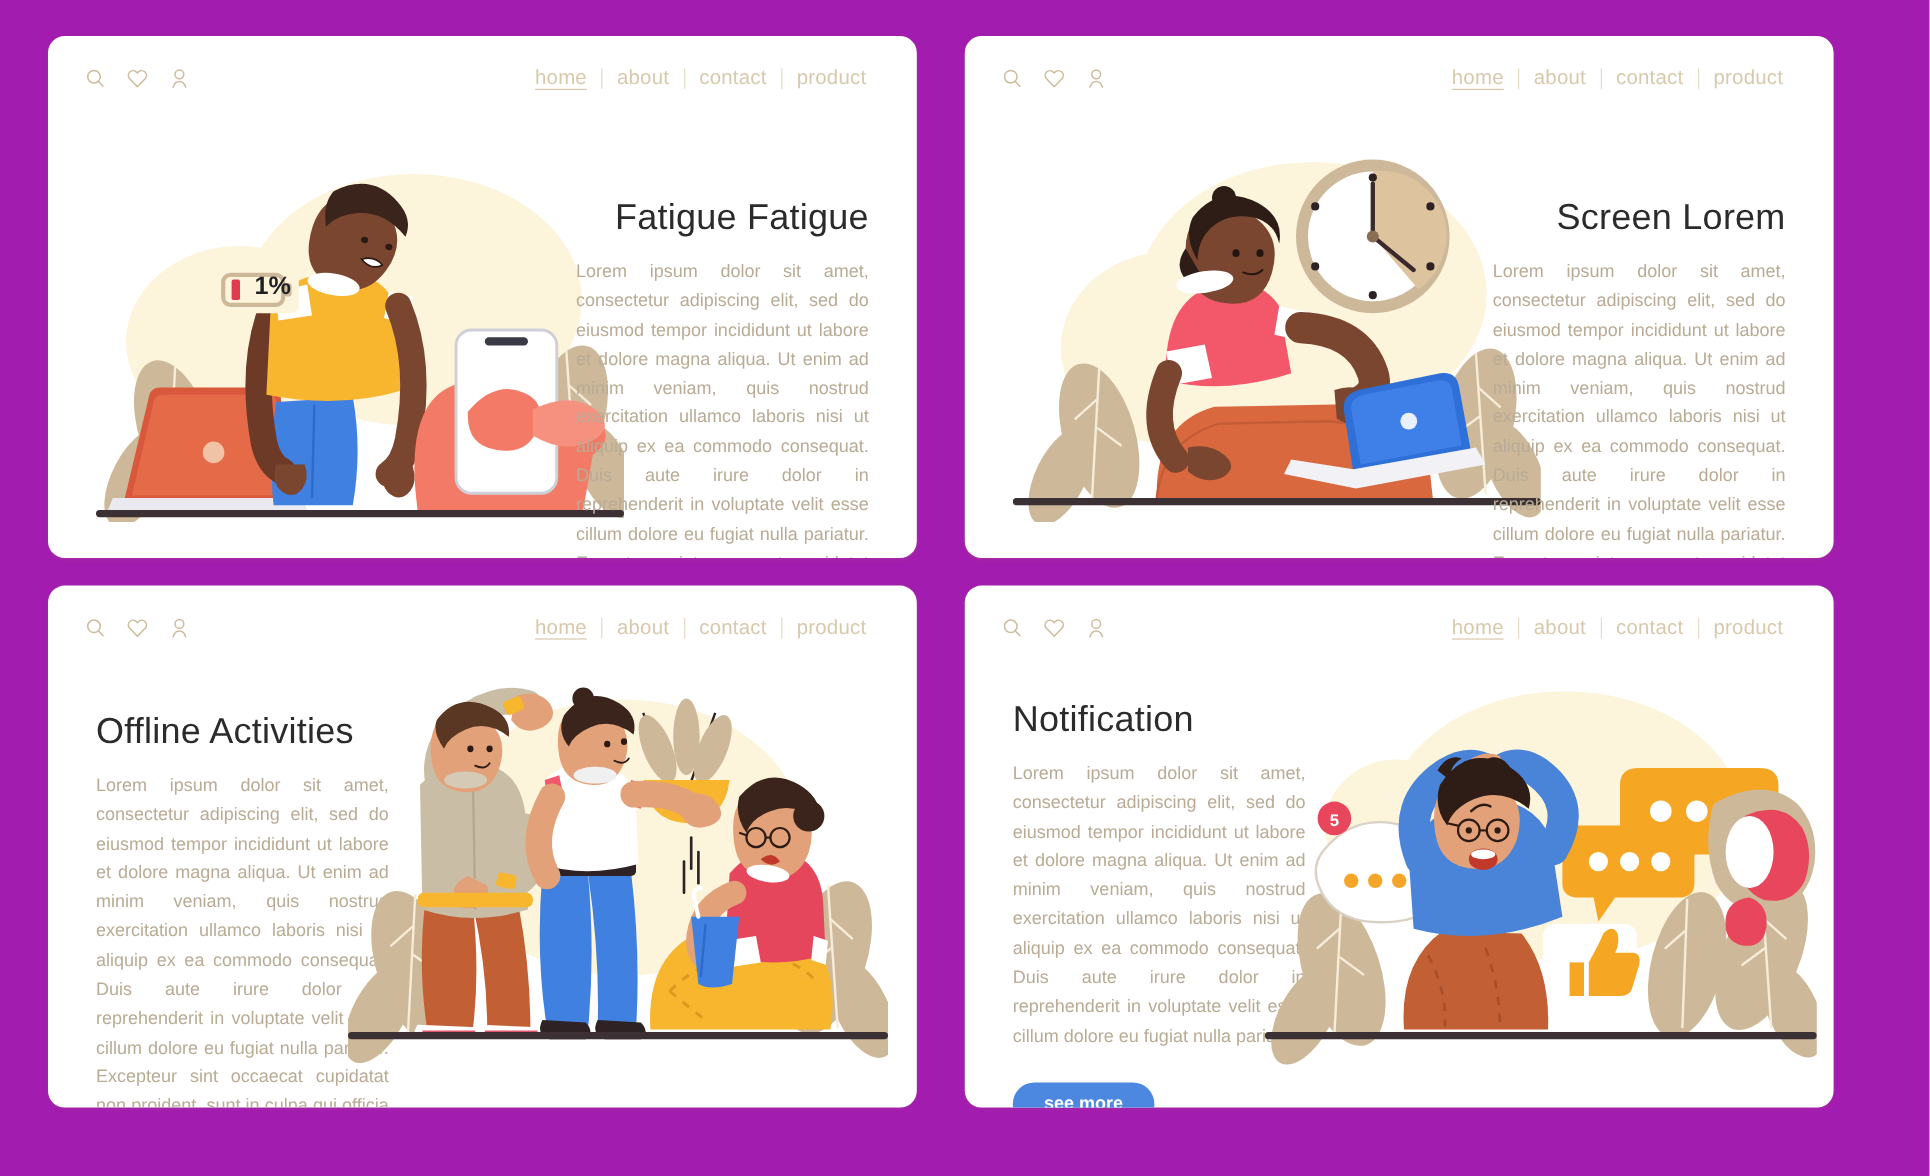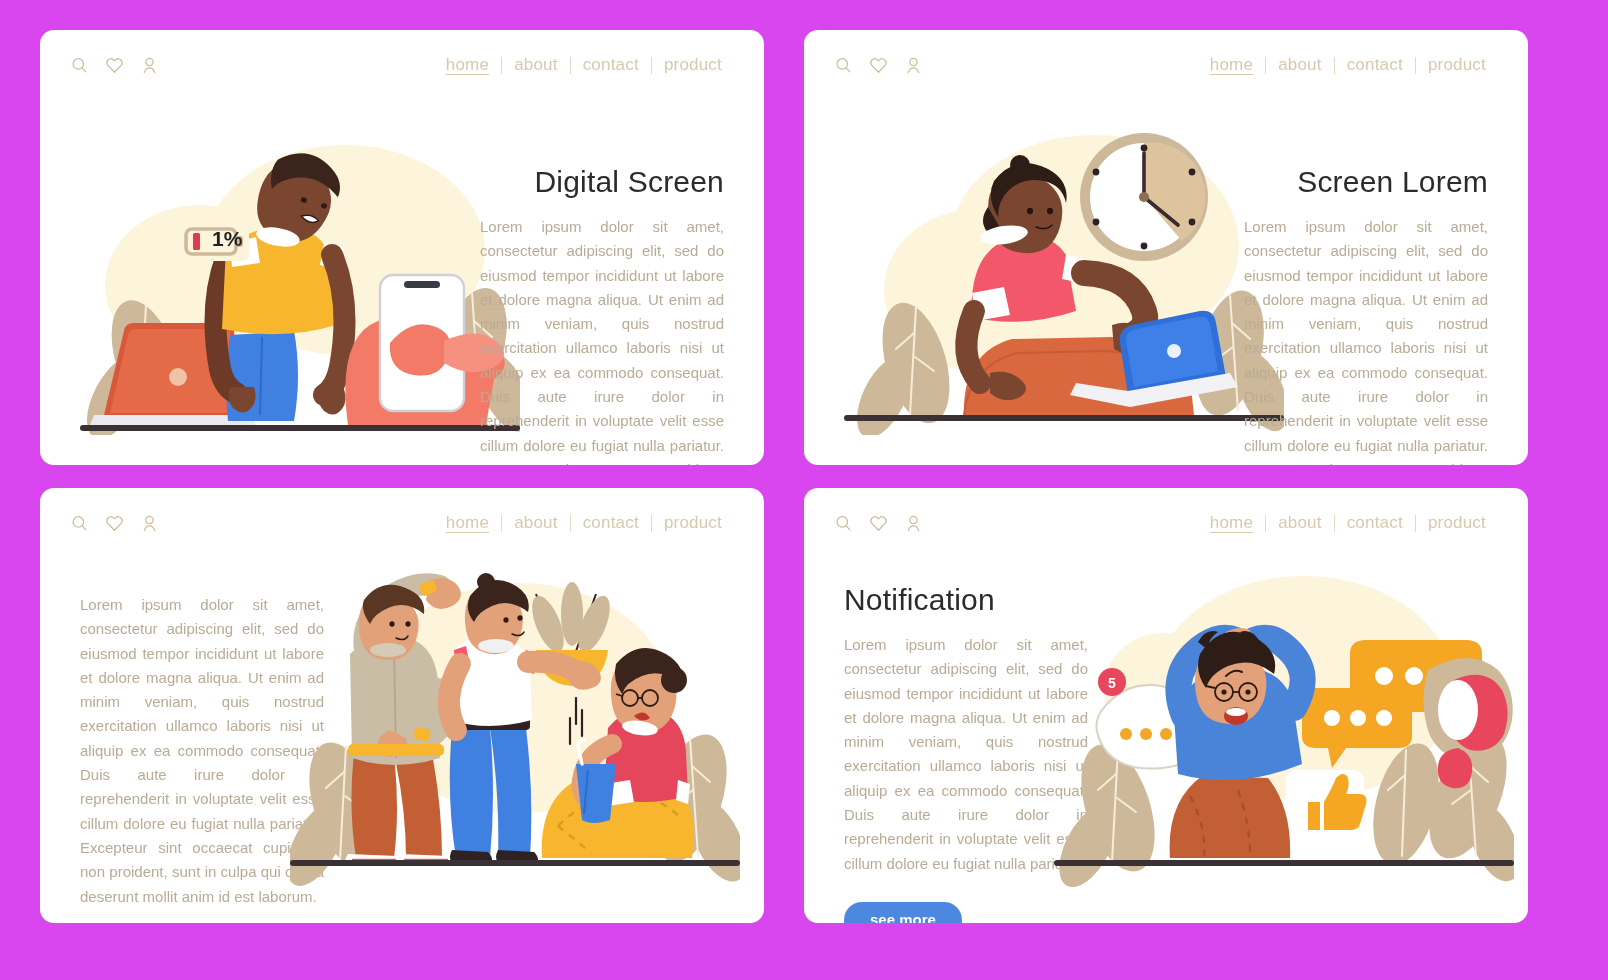--- a/index.html
+++ b/index.html
@@ -5,21 +5,21 @@
   html, body {
     margin: 0; padding: 0;
     width: 1608px; height: 980px;
     background: #fdf2da;
     font-family: "Liberation Sans", sans-serif;
     overflow: hidden;
   }
   .page {
     position: relative;
     width: 1608px; height: 980px;
-    background: #d946ef;
+    background: #a21caf;
     box-sizing: border-box;
   }
   .panel {
     position: absolute;
     background: #ffffff;
     border-radius: 14px;
     overflow: hidden;
     box-shadow: 0 1px 3px rgba(190,160,90,0.10);
   }
   
@@ -198,21 +198,21 @@
       <svg width="72" height="42" viewBox="0 0 72 42">
         <rect x="1" y="1" width="70" height="40" rx="6" fill="#fdf4dc"></rect>
         <rect x="8" y="9" width="50" height="25" rx="6" fill="none" stroke="#cdb99a" stroke-width="3.5"></rect>
         <rect x="59" y="16" width="6" height="11" rx="2.5" fill="#cdb99a"></rect>
         <rect x="15" y="13" width="7" height="17" rx="1.5" fill="#e03b4e"></rect>
       </svg>
       <span style="position:absolute; left:34px; top:7px; font-size:21px; font-weight:700; color:#1f1f24;">1%</span>
     </div>
 
     <div class="content align-right" style="left:440px; top:135px; width:244px;">
-      <h1 class="title">Digital Screen</h1>
+      <h1 class="title">Fatigue Fatigue</h1>
       <p class="body-text">Lorem ipsum dolor sit amet, consectetur adipiscing elit, sed do eiusmod tempor incididunt ut labore et dolore magna aliqua. Ut enim ad minim veniam, quis nostrud exercitation ullamco laboris nisi ut aliquip ex ea commodo consequat. Duis aute irure dolor in reprehenderit in voluptate velit esse cillum dolore eu fugiat nulla pariatur. Excepteur sint occaecat cupidatat non proident, sunt in culpa qui officia deserunt mollit anim id est laborum.</p>
       <button class="btn">see more</button>
     </div>
   </div>
 
   <div class="panel" style="left:804px; top:30px; width:724px; height:435px;">
 
     <div class="nav">
       <div class="nav-icons">
         <span>
@@ -348,20 +348,21 @@
         <span class="nav-sep"></span>
         <a>about</a>
         <span class="nav-sep"></span>
         <a>contact</a>
         <span class="nav-sep"></span>
         <a>product</a>
       </div>
     </div>
 
     <div class="content align-left" style="left:40px; top:105px; width:244px;">
+      <h1 class="title">Offline Activities</h1>
       <p class="body-text">Lorem ipsum dolor sit amet, consectetur adipiscing elit, sed do eiusmod tempor incididunt ut labore et dolore magna aliqua. Ut enim ad minim veniam, quis nostrud exercitation ullamco laboris nisi ut aliquip ex ea commodo consequat. Duis aute irure dolor in reprehenderit in voluptate velit esse cillum dolore eu fugiat nulla pariatur. Excepteur sint occaecat cupidatat non proident, sunt in culpa qui officia deserunt mollit anim id est laborum.</p>
       <button class="btn">see more</button>
     </div>
 
     <div class="illus" style="left:250px; top:70px;">
       <svg width="450" height="330" viewBox="0 0 450 330">
         <ellipse cx="230" cy="140" rx="150" ry="115" fill="#fdf4dc"></ellipse>
         <g fill="#cdb99a">
           <ellipse cx="56" cy="248" rx="32" ry="66" transform="rotate(-18 56 248)"></ellipse>
           <ellipse cx="26" cy="286" rx="22" ry="46" transform="rotate(28 26 286)"></ellipse>

